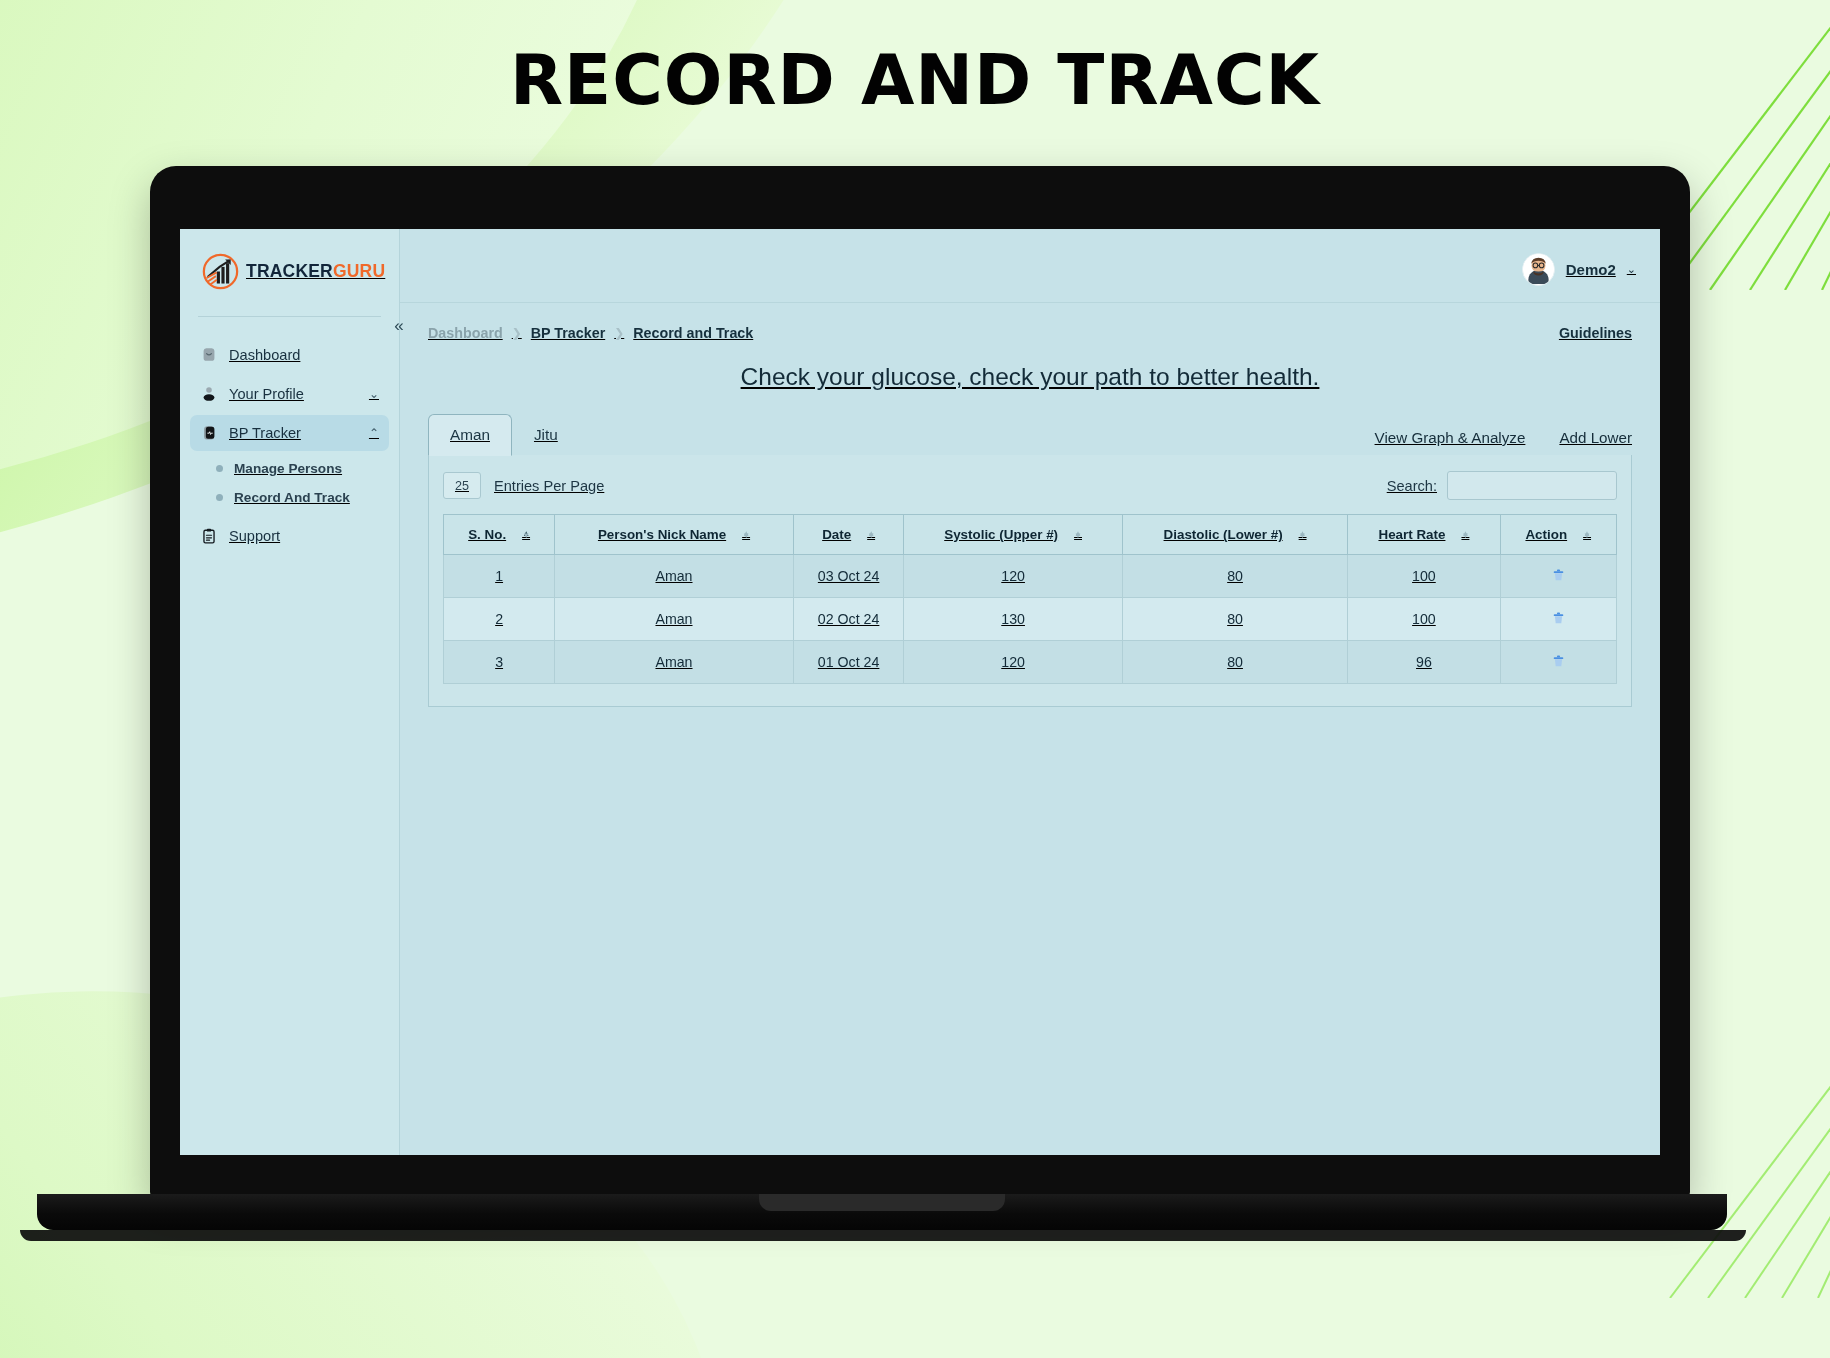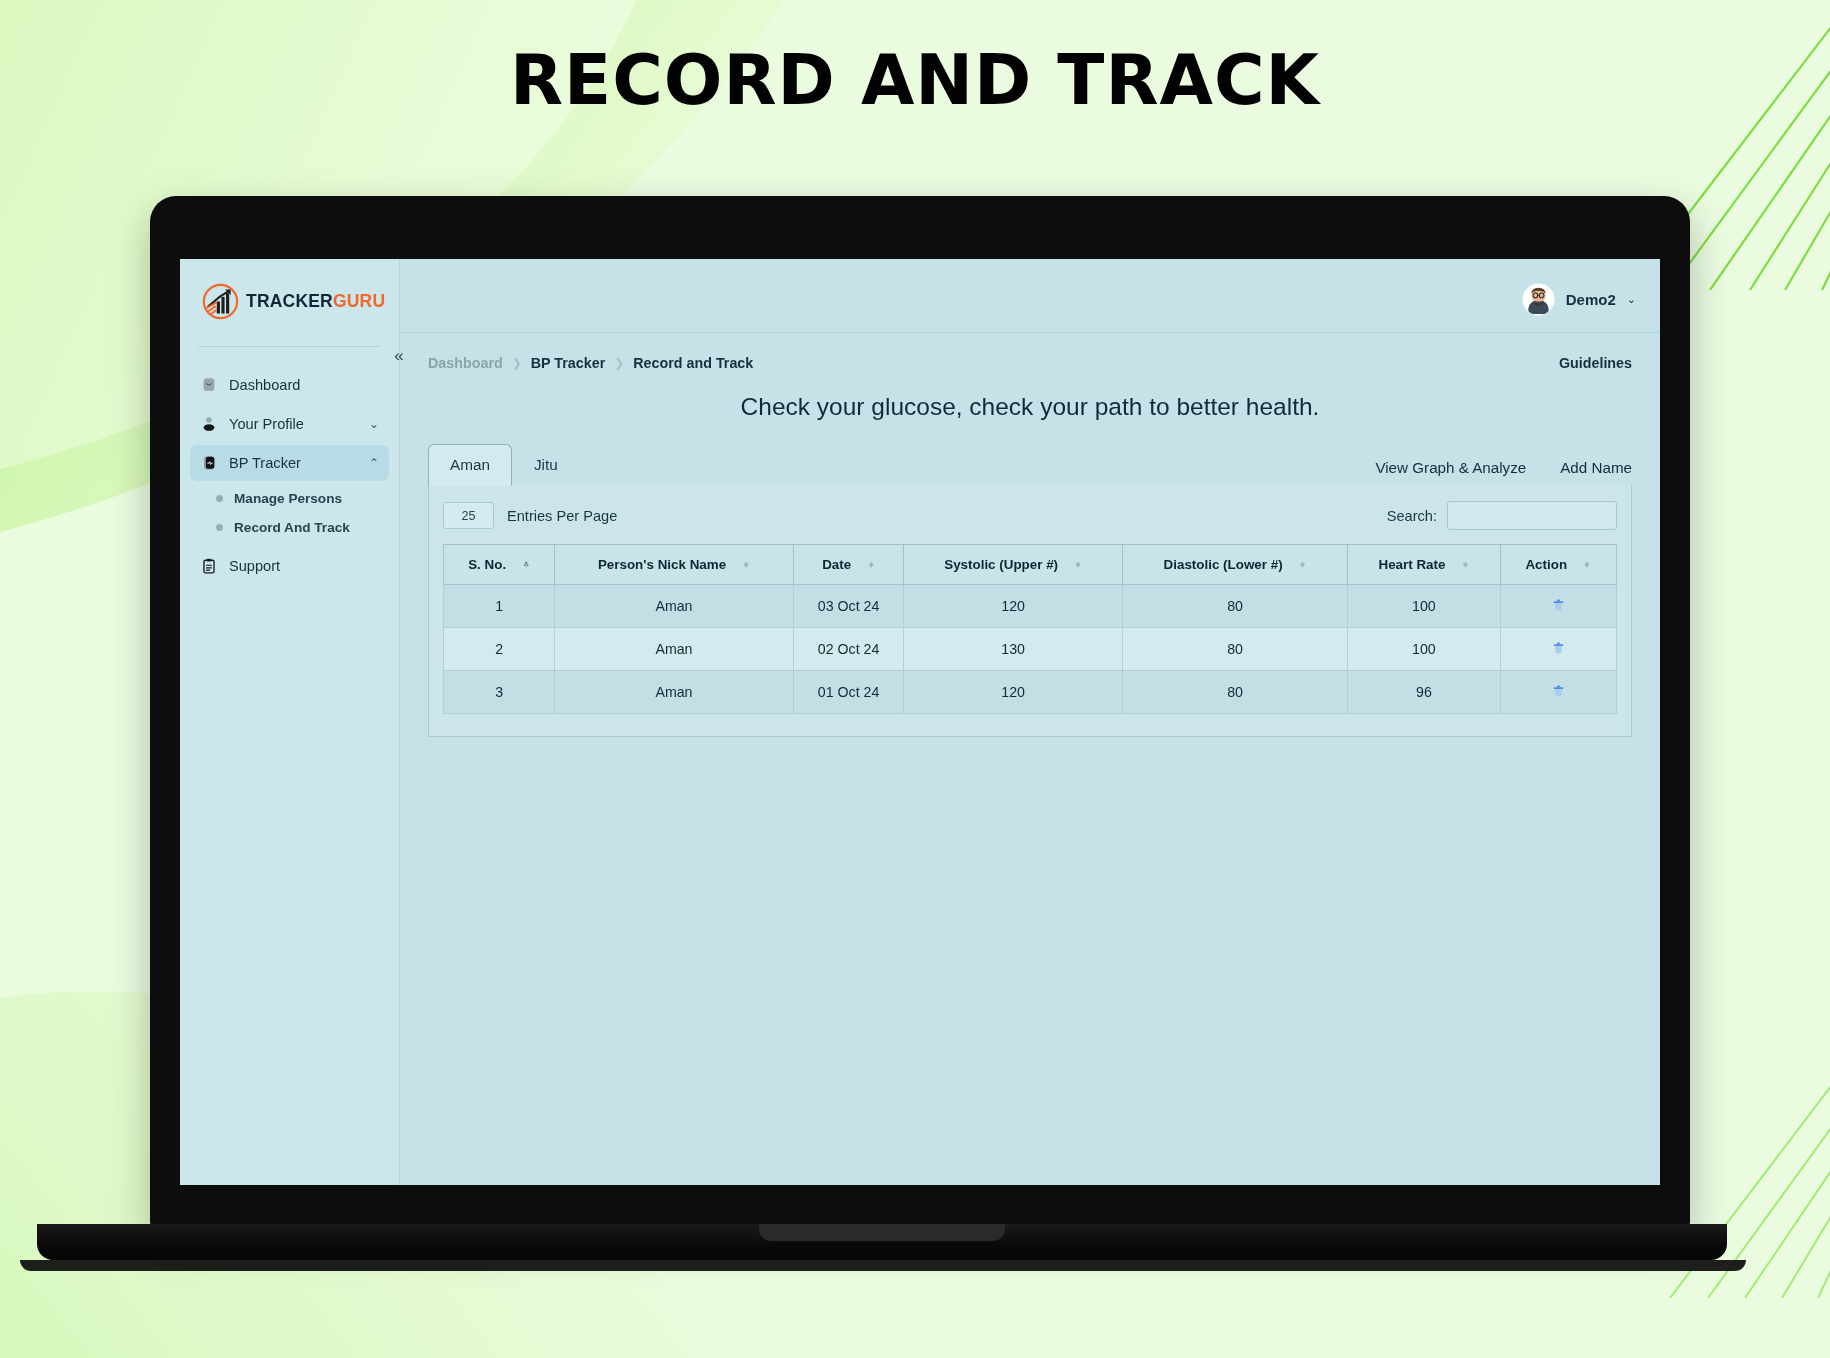--- a/index.html
+++ b/index.html
@@ -44,21 +44,21 @@
     position: absolute; left: 0; right: 0; top: 40px;
     text-align: center;
     font-size: 69px;
     font-weight: 700;
     letter-spacing: 1px;
     color: #020202;
     font-family: "DejaVu Sans", sans-serif;
   }
 
   
-  .laptop { position: absolute; left: 150px; top: 196px; width: 1540px; }
+  .laptop { position: absolute; left: 150px; top: 166px; width: 1540px; text-decoration: underline; }
   .laptop-lid {
     width: 1540px; height: 1032px;
     background: #0d0d0d;
     border-radius: 26px 26px 6px 6px;
     padding: 63px 30px 43px 30px;
     box-shadow: 0 16px 40px rgba(0,0,0,.25);
   }
   .laptop-screen {
     width: 100%; height: 100%;
     background: #c6e2e8;
@@ -179,21 +179,21 @@
   .tab-action { font-size: 15.2px; color: #152d3a; cursor: pointer; }
 
   .panel {
     border: 1px solid #a9cbd3; border-top: none;
     background: #cbe5ea;
     padding: 16px 14px 22px 14px;
   }
   .panel-top { display: flex; align-items: center; }
   .epp { display: flex; align-items: center; gap: 13px; }
   .epp-box {
-    width: 51px; height: 27px; background: #d6ebef;
+    width: 38px; height: 27px; background: #d6ebef;
     border: 1px solid #a9c8d0; border-radius: 3px;
     display: flex; align-items: center; justify-content: center;
     font-size: 12.6px; color: #2b4350; cursor: pointer;
   }
   .epp-label { font-size: 14.6px; color: #1d3543; }
   .search-wrap { margin-left: auto; display: flex; align-items: center; gap: 10px; }
   .search-label { font-size: 14.6px; color: #1d3543; }
   .search-input {
     width: 170px; height: 29px;
     background: #d2e8ed; border: 1px solid #a8c7cf; border-radius: 3px;
@@ -394,21 +394,21 @@
 
             <h1 class="headline">Check your glucose, check your path to better health.</h1>
 
             <div class="tabs-row">
               <div class="tabs">
                 <div class="tab active">Aman</div>
                 <div class="tab">Jitu</div>
               </div>
               <div class="tab-actions">
                 <span class="tab-action">View Graph &amp; Analyze</span>
-                <span class="tab-action">Add Name</span>
+                <span class="tab-action">Add Lower</span>
               </div>
             </div>
 
             <div class="panel">
               <div class="panel-top">
                 <div class="epp">
                   <span class="epp-box">25</span>
                   <span class="epp-label">Entries Per Page</span>
                 </div>
                 <div class="search-wrap">

